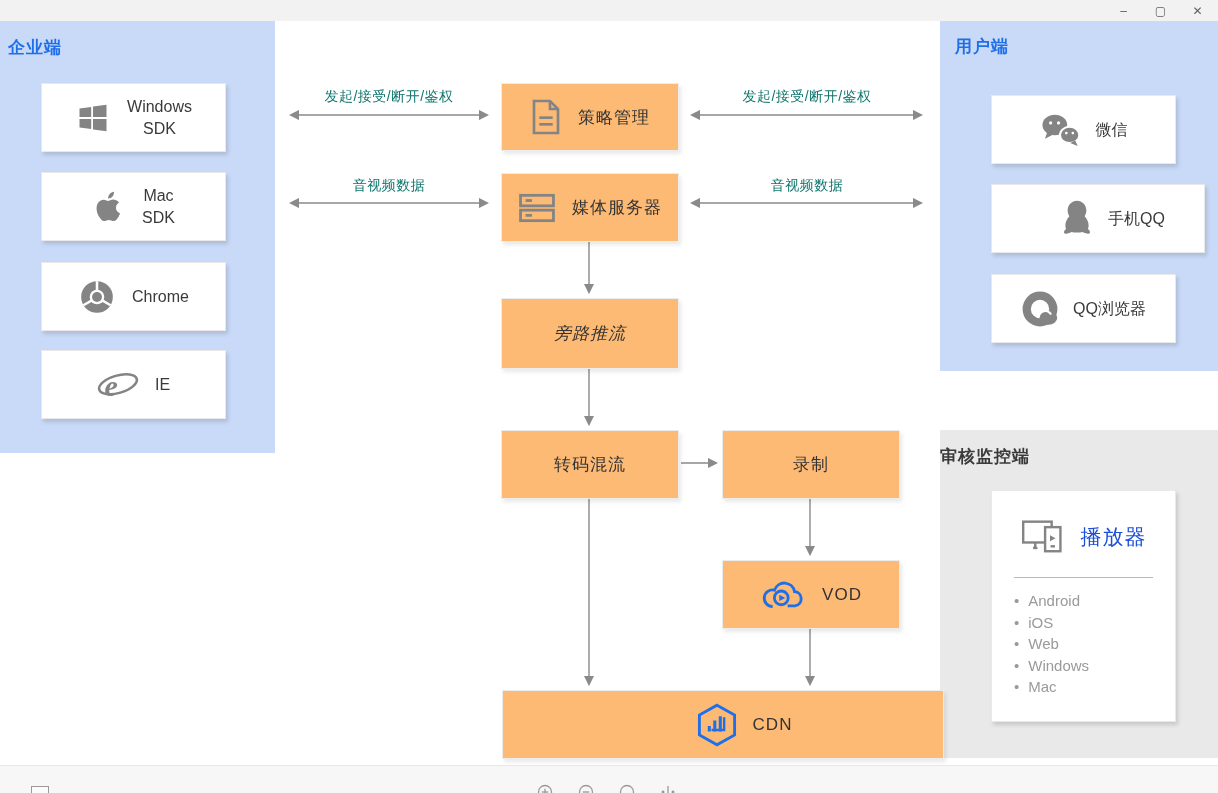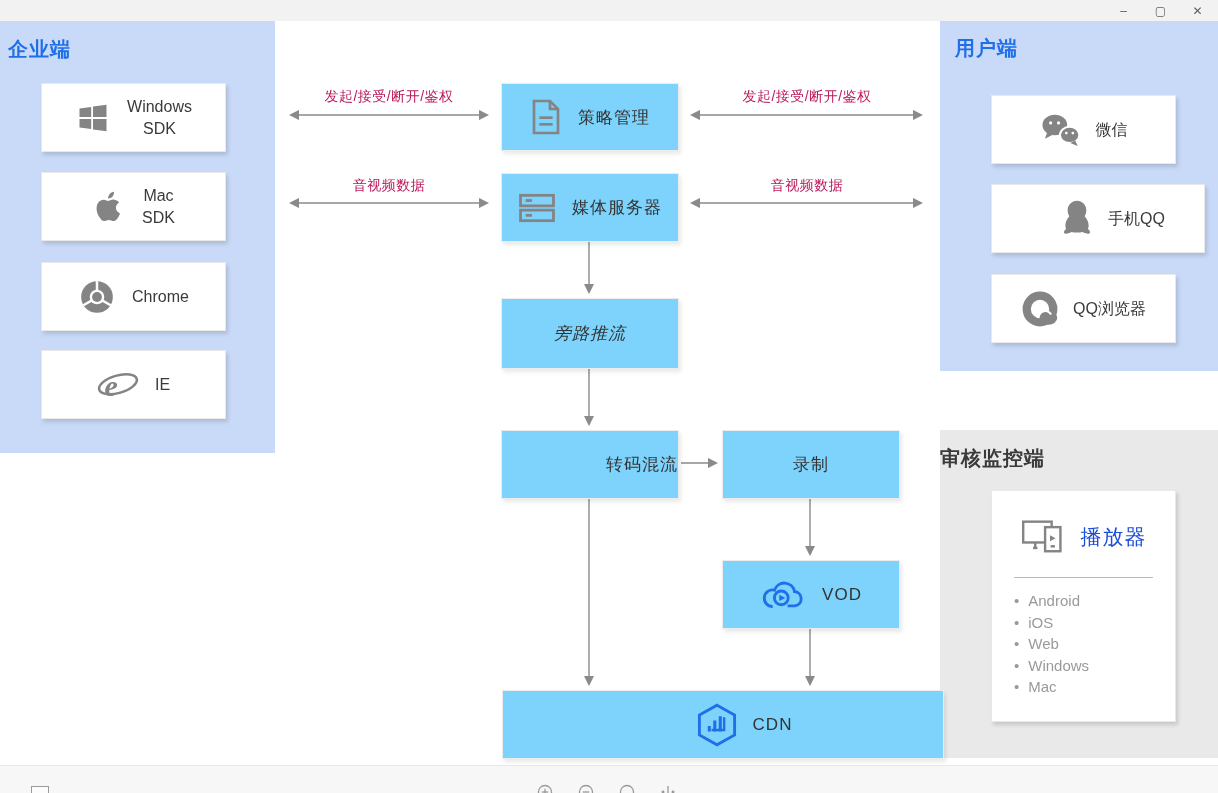--- a/index.html
+++ b/index.html
@@ -11,39 +11,39 @@
   }
   
   .titlebar{position:absolute;left:0;top:0;width:1218px;height:21px;background:#f2f2f2;z-index:5;}
   .win-controls{position:absolute;right:2px;top:0;height:21px;display:flex;align-items:center;}
   .win-btn{width:37px;height:21px;display:flex;align-items:center;justify-content:center;
     color:#5f5f5f;font-size:12px;line-height:1;cursor:default;}
   
   .panel{position:absolute;z-index:0;}
   .panel-blue{background:#c9daf8;}
   .panel-gray{background:#e9e9ea;}
-  .panel-title{font-size:20px;font-weight:700;letter-spacing:1px;}
+  .panel-title{font-size:17px;font-weight:700;letter-spacing:1px;}
   .title-blue{color:#1f6fe9;}
   .title-dark{color:#3a3a3a;}
   
   .card{position:absolute;background:#fff;border:1px solid #e9e9e9;
     box-shadow:2px 3px 4px rgba(0,0,0,.14);
     display:flex;align-items:center;justify-content:center;z-index:2;}
-  .node{position:absolute;background:#7dd3fc;border:1px solid #ececec;
+  .node{position:absolute;background:#fdba74;border:1px solid #ececec;
     box-shadow:2px 3px 4px rgba(0,0,0,.09);
     display:flex;align-items:center;justify-content:center;z-index:2;}
   .card-label{font-size:16px;color:#3a3a3a;text-align:center;white-space:pre-line;line-height:22px;}
   .node-label{font-size:17px;color:#333;letter-spacing:1px;}
   .icon{display:flex;align-items:center;justify-content:center;flex:0 0 auto;}
   .gap16{gap:16px;} .gap14{gap:14px;margin-top:12px;}
   
   svg.edges{position:absolute;left:0;top:0;z-index:1;pointer-events:none;}
   svg.edges line{stroke:#8a8a8a;stroke-width:1.4;}
   .edge-label{position:absolute;z-index:2;width:236px;text-align:center;
-    font-size:14px;color:#be185d;letter-spacing:.5px;}
+    font-size:14px;color:#0f766e;letter-spacing:.5px;}
   
   .player-head{display:flex;align-items:center;justify-content:center;gap:14px;height:80px;margin-top:6px;}
   .player-label{font-size:21px;color:#1d4ed8;letter-spacing:1px;}
   .divider{height:1px;background:#b9b9b9;margin:0 22px;}
   ul.platforms{list-style:none;margin:12px 0 0 0;padding:0 8px 0 22px;}
   ul.platforms li{font-size:15px;color:#9a9a9a;line-height:21.5px;}
   ul.platforms li::before{content:"•";margin-right:9px;color:#9a9a9a;}
   
   .bottombar{position:absolute;left:0;top:765px;width:1218px;height:28px;
     background:#f7f7f8;border-top:1px solid #e8e8e8;z-index:4;}
@@ -229,21 +229,21 @@
         <line x1="6" y1="17.8" x2="11" y2="17.8"></line>
       </svg>
   </span>
   <span class="node-label">媒体服务器</span>
 </div>
 
 <div class="node" style="left:501px;top:298px;width:176px;height:69px;font-style:italic;">
   <span class="node-label">旁路推流</span>
 </div>
 
-<div class="node" style="left:501px;top:430px;width:176px;height:67px;justify-content:flex-end;">
+<div class="node" style="left:501px;top:430px;width:176px;height:67px;">
   <span class="node-label">转码混流</span>
 </div>
 
 <div class="node" style="left:722px;top:430px;width:176px;height:67px;">
   <span class="node-label">录制</span>
 </div>
 
 <div class="node gap16" style="left:722px;top:560px;width:176px;height:67px;">
   <span class="icon">
     <svg width="46" height="36" viewBox="0 0 40 31" fill="none" stroke="#1f6fe9" stroke-width="2.5">

